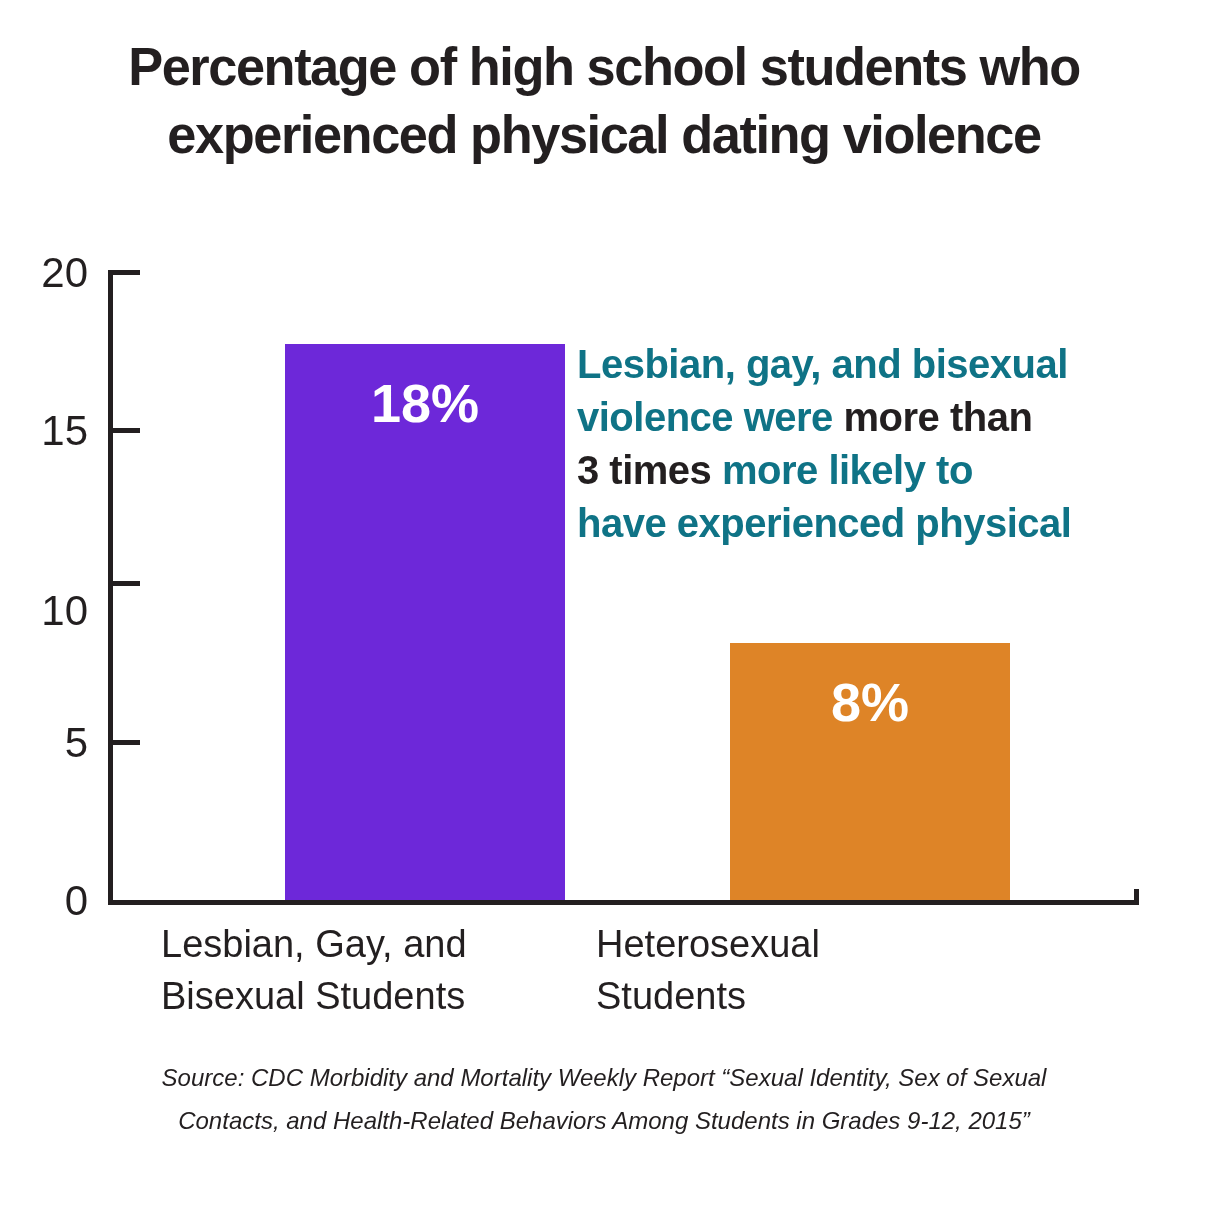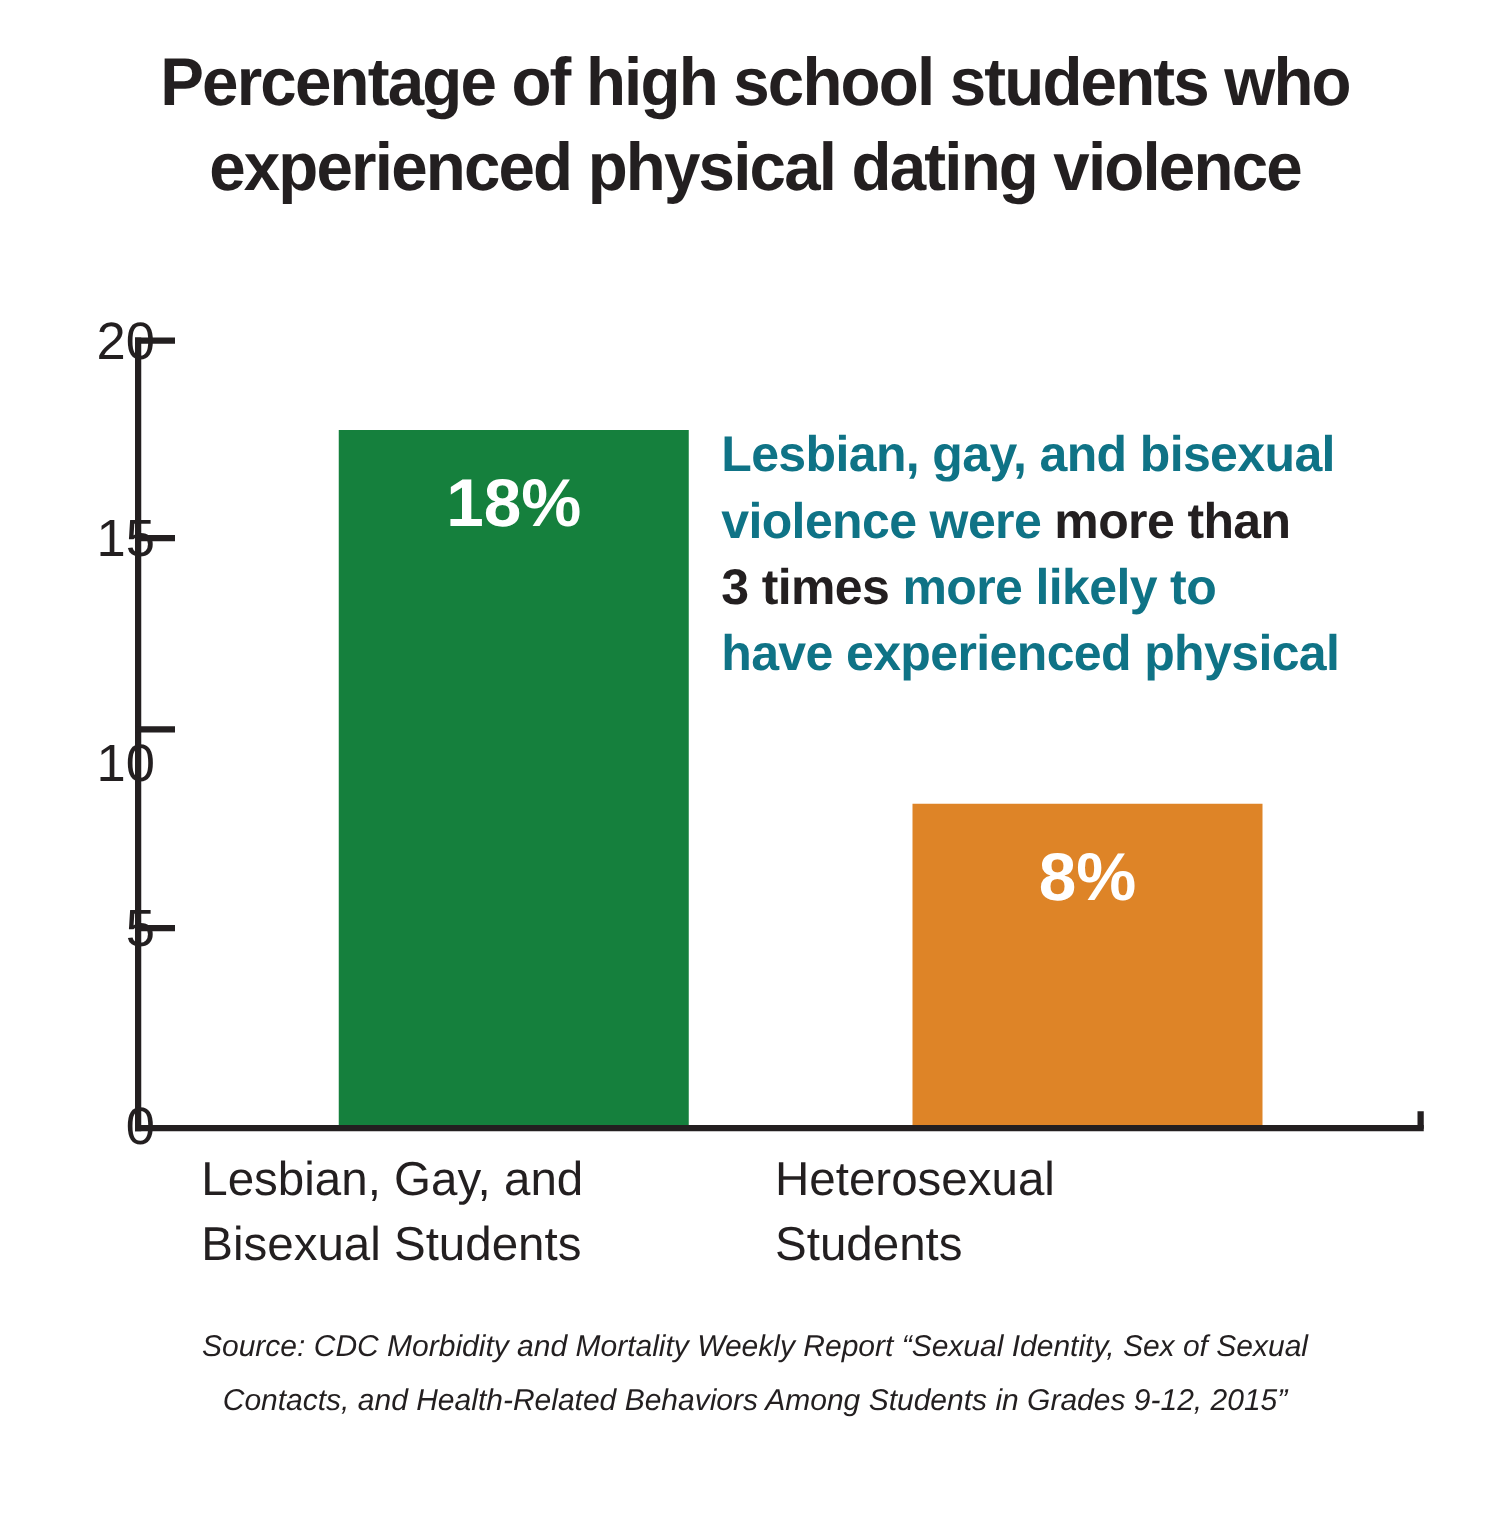--- a/index.html
+++ b/index.html
@@ -56,21 +56,20 @@
   .y-tick.t10 { top: 581px; }
   .y-tick.t5  { top: 740px; }
 
   .y-tick-label {
     position: absolute;
     left: 0; width: 88px;
     height: 50px; line-height: 50px;
     text-align: right;
     font-size: 42px;
     color: #231f20;
-    padding-left: 36px;
   }
   .y-tick-label.l20 { top: 248px; }
   .y-tick-label.l15 { top: 406px; }
   .y-tick-label.l10 { top: 586px; }
   .y-tick-label.l5  { top: 718px; }
   .y-tick-label.l0  { top: 876px; }
 
   
   .bar {
     position: absolute;
@@ -93,21 +92,21 @@
   .cat-label {
     position: absolute;
     top: 918px;
     width: 500px;
     text-align: left;
     font-size: 38px;
     line-height: 52px;
     color: #231f20;
   }
   .cat-label.c0 { left: 161px; }
-  .cat-label.c1 { left: 620px; }
+  .cat-label.c1 { left: 596px; }
 
   
   .annotation {
     position: absolute;
     left: 577px; top: 338px;
     width: 590px;
     font-size: 40px;
     font-weight: bold;
     line-height: 53px;
     letter-spacing: -0.5px;
@@ -145,21 +144,21 @@
 
   <div class="y-tick-label l20">20</div>
   <div class="y-tick-label l15">15</div>
   <div class="y-tick-label l10">10</div>
   <div class="y-tick-label l5">5</div>
   <div class="y-tick-label l0">0</div>
 
   <div class="x-axis-line"></div>
   <div class="x-axis-end-tick"></div>
 
-  <div class="bar bar-0" style="height: 556px; background: #15803d;">
+  <div class="bar bar-0" style="height: 556px; background: #6d28d9; margin-left: 14px;">
     <div class="bar-value-label" style="color: rgb(255, 255, 255);">18%</div>
   </div>
   <div class="bar bar-1" style="height: 257px; background: rgb(222, 132, 39);">
     <div class="bar-value-label" style="color: rgb(255, 255, 255);">8%</div>
   </div>
 
   <div class="cat-label c0">
     <div>Lesbian, Gay, and</div>
     <div>Bisexual Students</div>
   </div>

